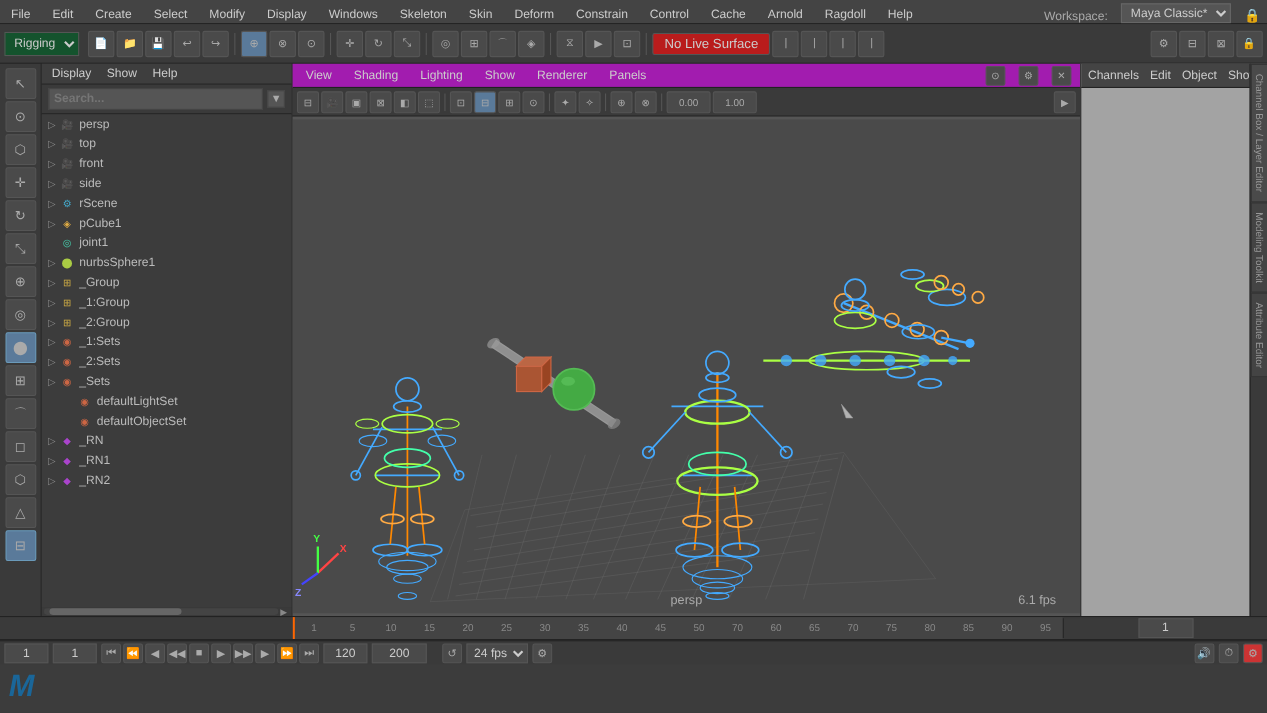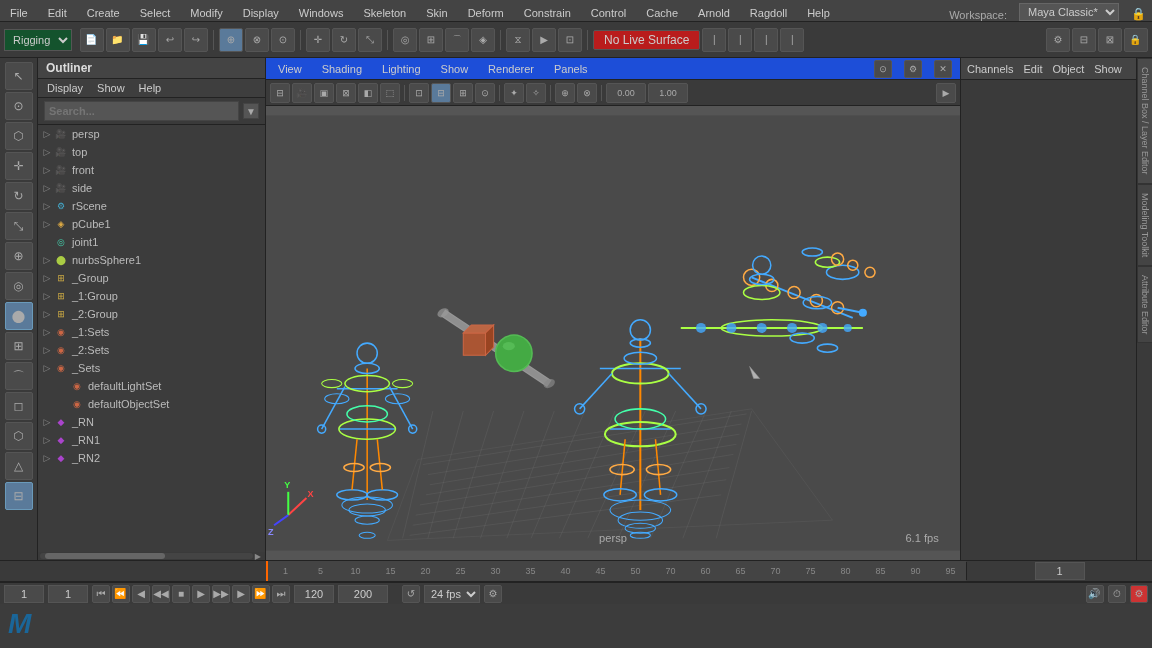--- a/index.html
+++ b/index.html
@@ -218,21 +218,21 @@
 
     
     #viewport-area {
       flex: 1;
       display: flex;
       flex-direction: column;
       background: #3c3c3c;
     }
     #viewport-menubar {
       height: 22px;
-      background: #1d4ed8;
+      background: #a21caf;
       display: flex;
       align-items: center;
       gap: 12px;
       padding: 0 8px;
       border-bottom: 1px solid #222;
     }
     .vp-menu {
       font-size: 11px;
       color: #ccc;
       cursor: pointer;
@@ -271,25 +271,25 @@
     }
     #viewport-canvas {
       flex: 1;
       background: #555;
       position: relative;
       overflow: hidden;
     }
 
     
     #right-panel {
-      width: 192px;
+      width: 170px;
       background: #a3a3a3;
       border-left: 1px solid #222;
       display: flex;
-      flex-direction: column;
+      flex-direction: row;
     }
     #right-menubar {
       height: 22px;
       background: #444;
       display: flex;
       align-items: center;
       gap: 10px;
       padding: 0 6px;
       border-bottom: 1px solid #222;
     }
@@ -484,21 +484,20 @@
     <div class="icon-btn">⊞</div>
     <div class="icon-btn">⌒</div>
     <div class="icon-btn">◻</div>
     <div class="icon-btn">⬡</div>
     <div class="icon-btn">△</div>
     <div class="icon-btn active">⊟</div>
     <div id="maya-logo">M</div>
   </div>
 
   <div id="outliner">
-    <div id="outliner-title">Outliner</div>
     <div id="outliner-menubar">
       <span class="outliner-menu">Display</span>
       <span class="outliner-menu">Show</span>
       <span class="outliner-menu">Help</span>
     </div>
     <div id="outliner-search">
       <input type="text" id="search-input" placeholder="Search..." style="">
       <div class="search-arrow">▼</div>
     </div>
     <div id="outliner-content">

